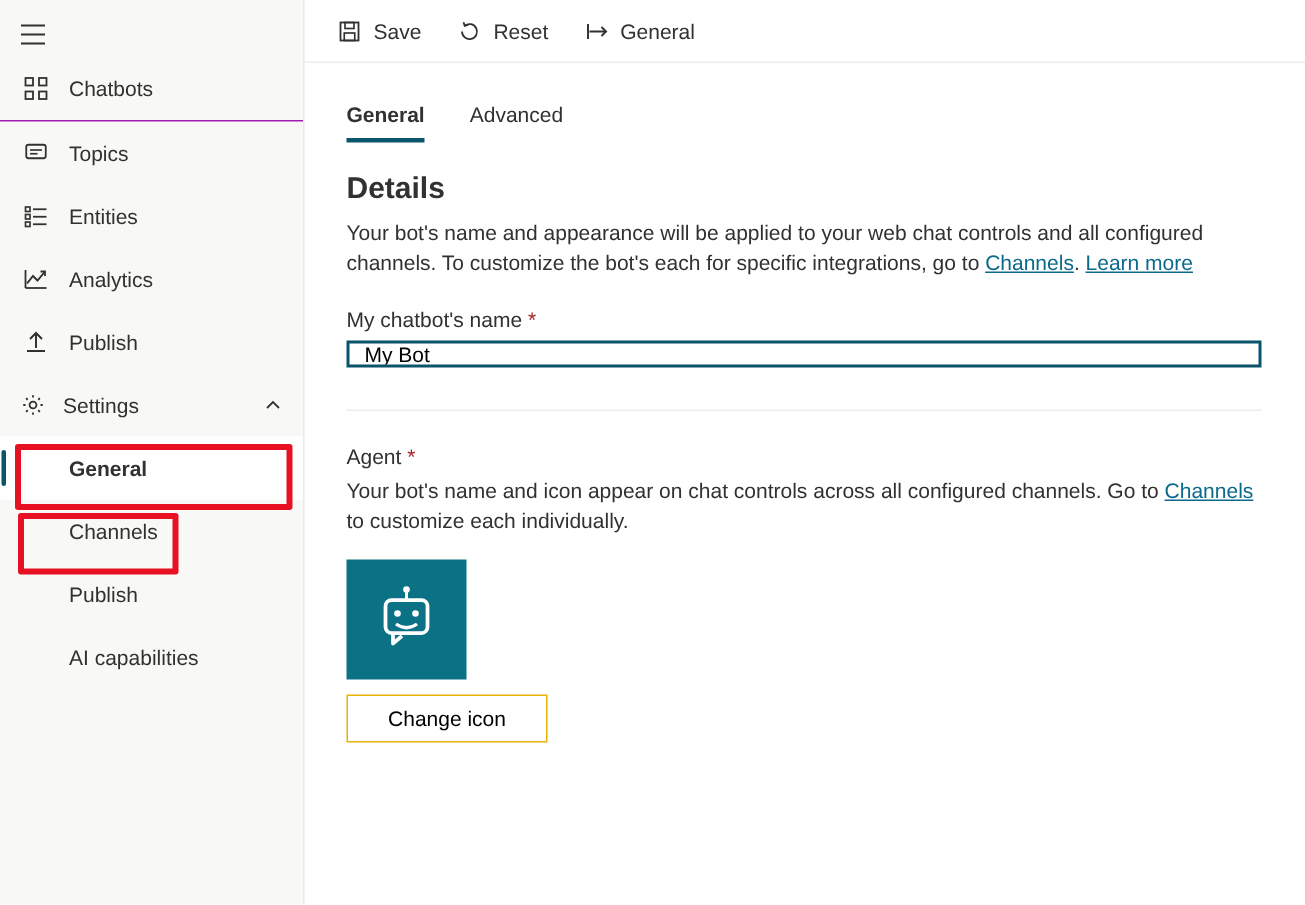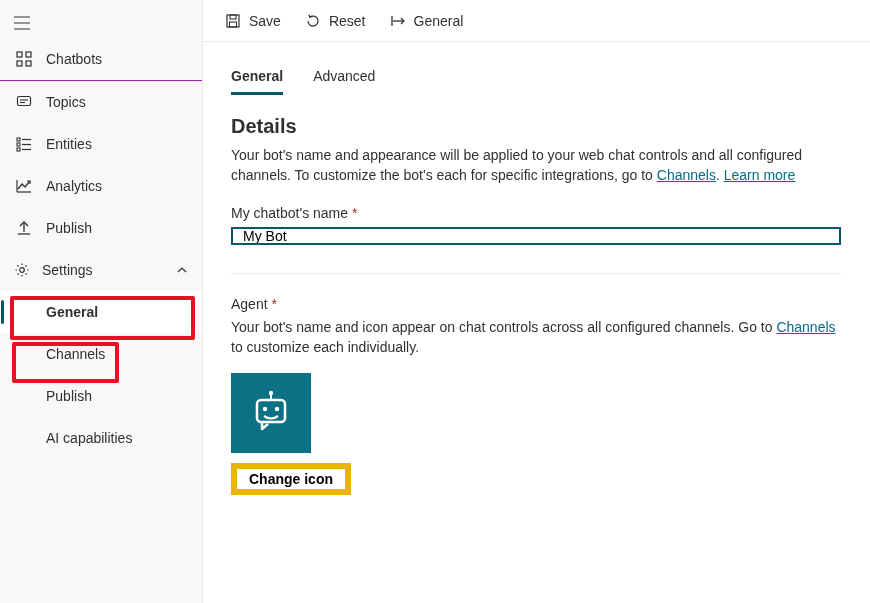--- a/index.html
+++ b/index.html
@@ -194,28 +194,27 @@
     .bot-icon-box {
       width: 80px;
       height: 80px;
       background: #0b7285;
       display: flex;
       align-items: center;
       justify-content: center;
       margin-bottom: 10px;
     }
     .change-btn {
-      width: 120px;
+      width: 134px;
       height: 32px;
-      border: 6px solid #eab308;
+      border: 1px solid #eab308;
       background: #fff;
       font-family: inherit;
       font-size: 14px;
       cursor: pointer;
-      font-weight: bold;
     }
     svg { display: block; }
   </style>
 </head>
 <body>
 
 <div class="sidebar">
   <div class="sidebar-top">
     <div class="hamburger">
       <svg width="16" height="14" viewBox="0 0 16 14">

